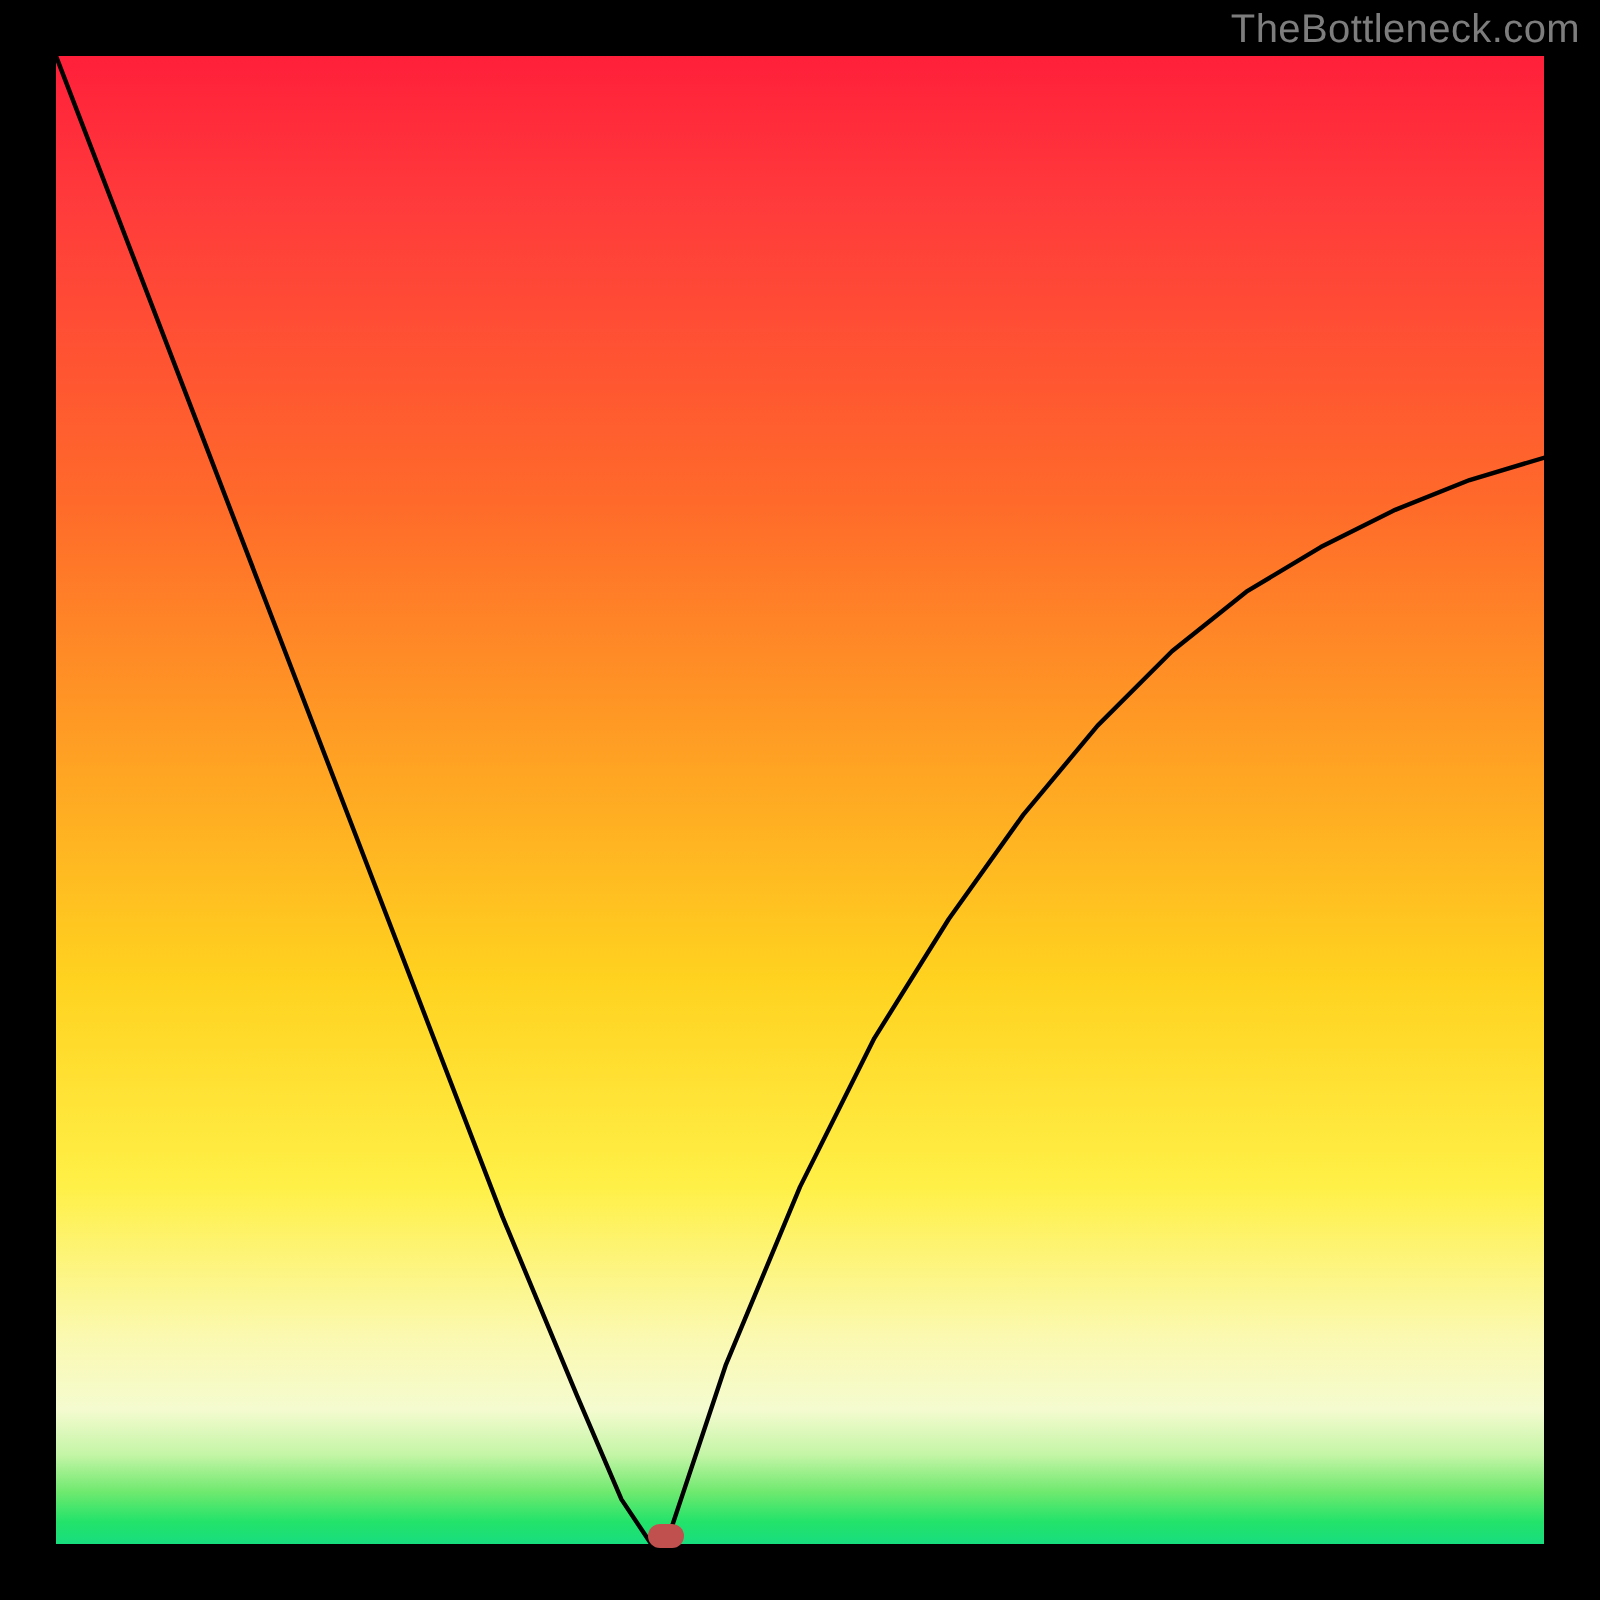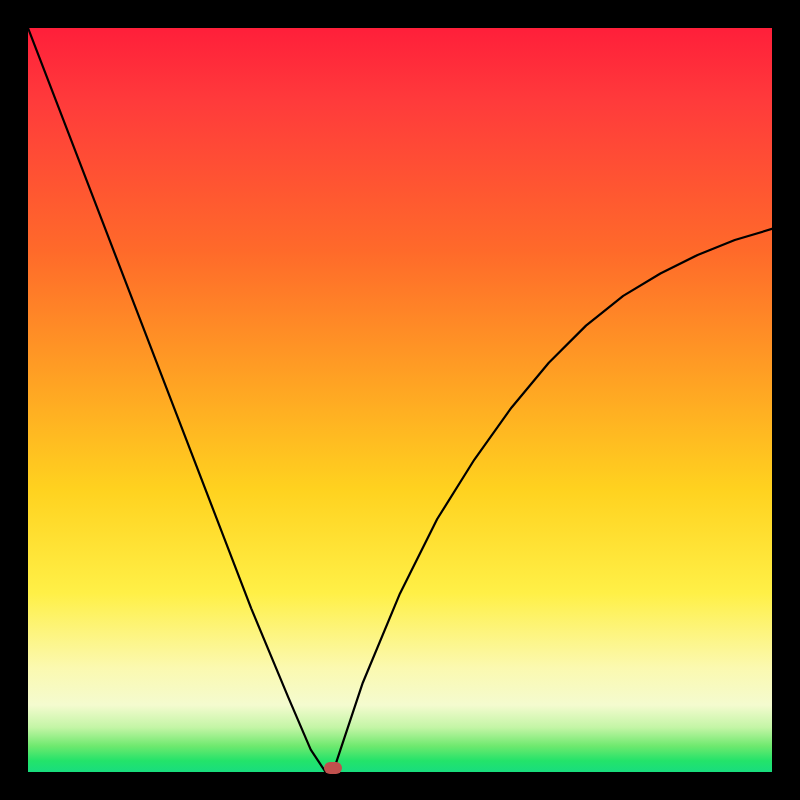--- a/index.html
+++ b/index.html
@@ -66,20 +66,21 @@
     height: 12px;
     border-radius: 6px;
     background: #c0504d;
     transform: translate(-50%, -50%);
   }
 </style>
 </head>
 <body>
 
 <div class="outer">
+  <div class="watermark">TheBottleneck.com</div>
 
   <div class="plot-box">
     <div class="gradient"></div>
 
     <svg class="curve" viewBox="0 0 744 744" preserveAspectRatio="none">
       <path id="curve-path" fill="none" stroke="#000" stroke-width="2.2" stroke-linejoin="round" stroke-linecap="round" d="M0.00 0.00 L37.20 96.72 L74.40 193.44 L111.60 290.16 L148.80 386.88 L186.00 483.60 L223.20 580.32 L260.40 669.60 L282.72 721.68 L297.60 744.00 L305.04 744.00 L312.48 721.68 L334.80 654.72 L372.00 565.44 L409.20 491.04 L446.40 431.52 L483.60 379.44 L520.80 334.80 L558.00 297.60 L595.20 267.84 L632.40 245.52 L669.60 226.92 L706.80 212.04 L744.00 200.88"></path>
     </svg>
 
     <div id="marker" class="marker" style="left: 305.04px; top: 740px;"></div>
   </div>

